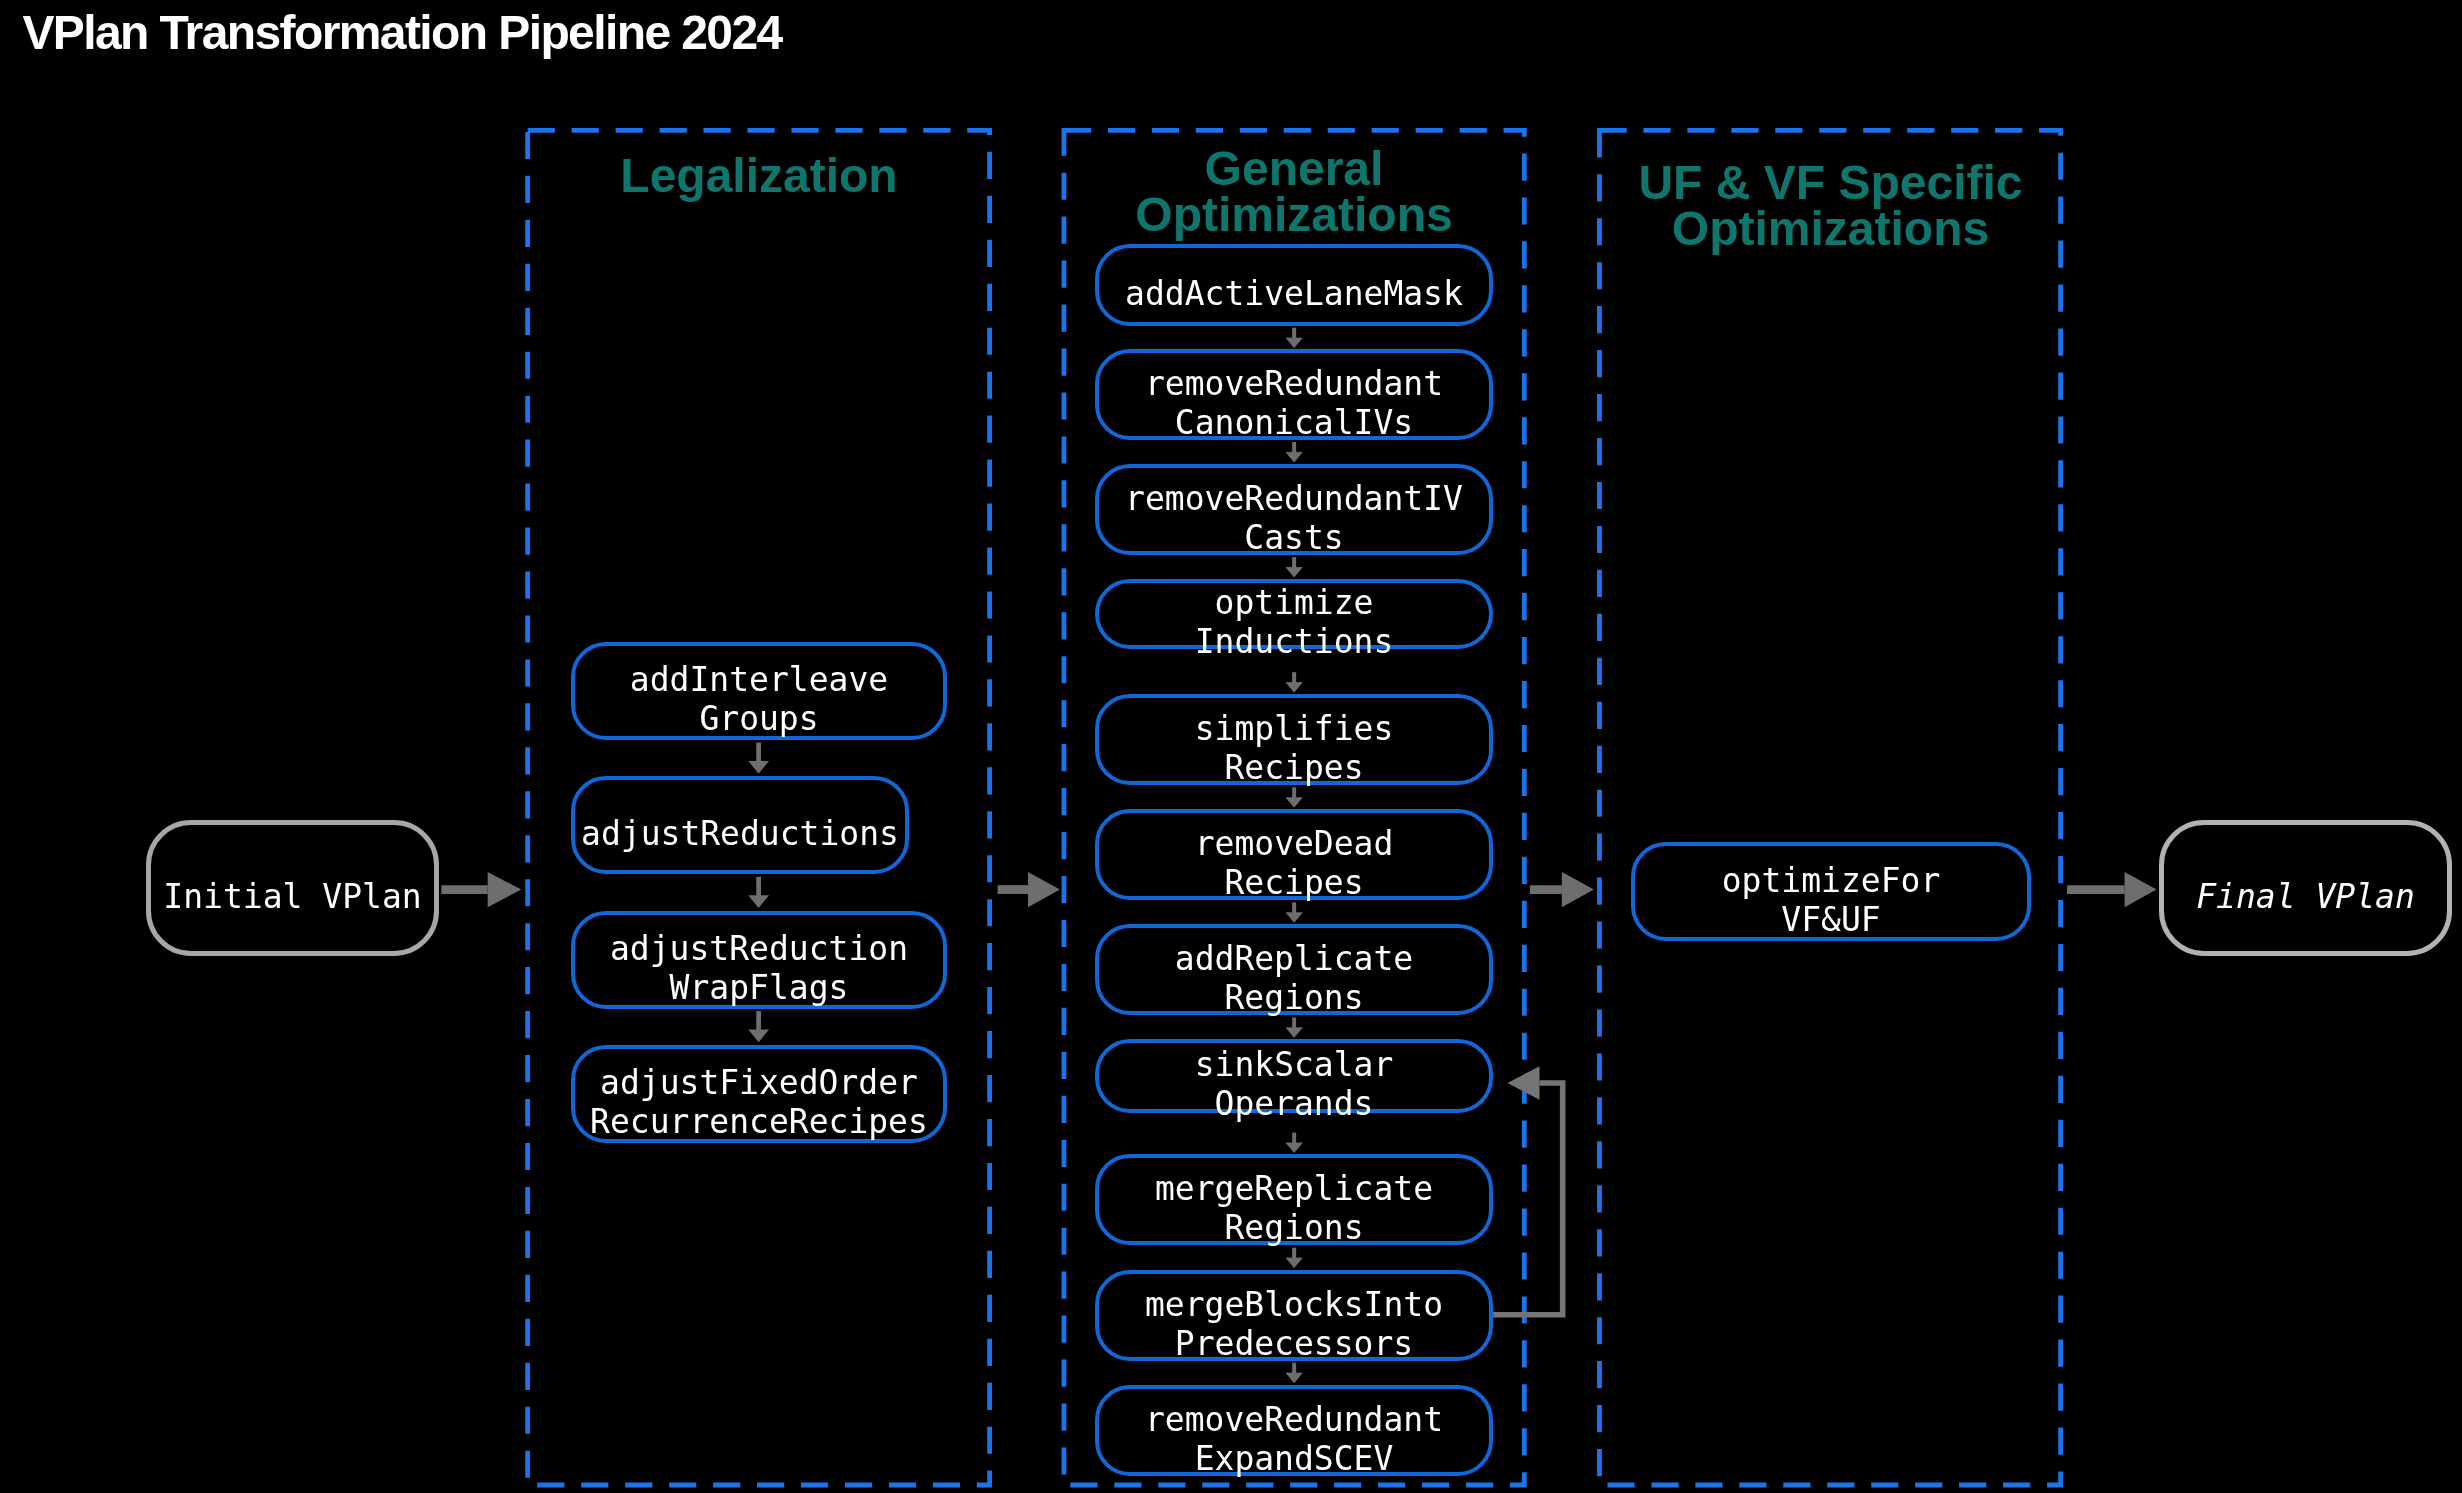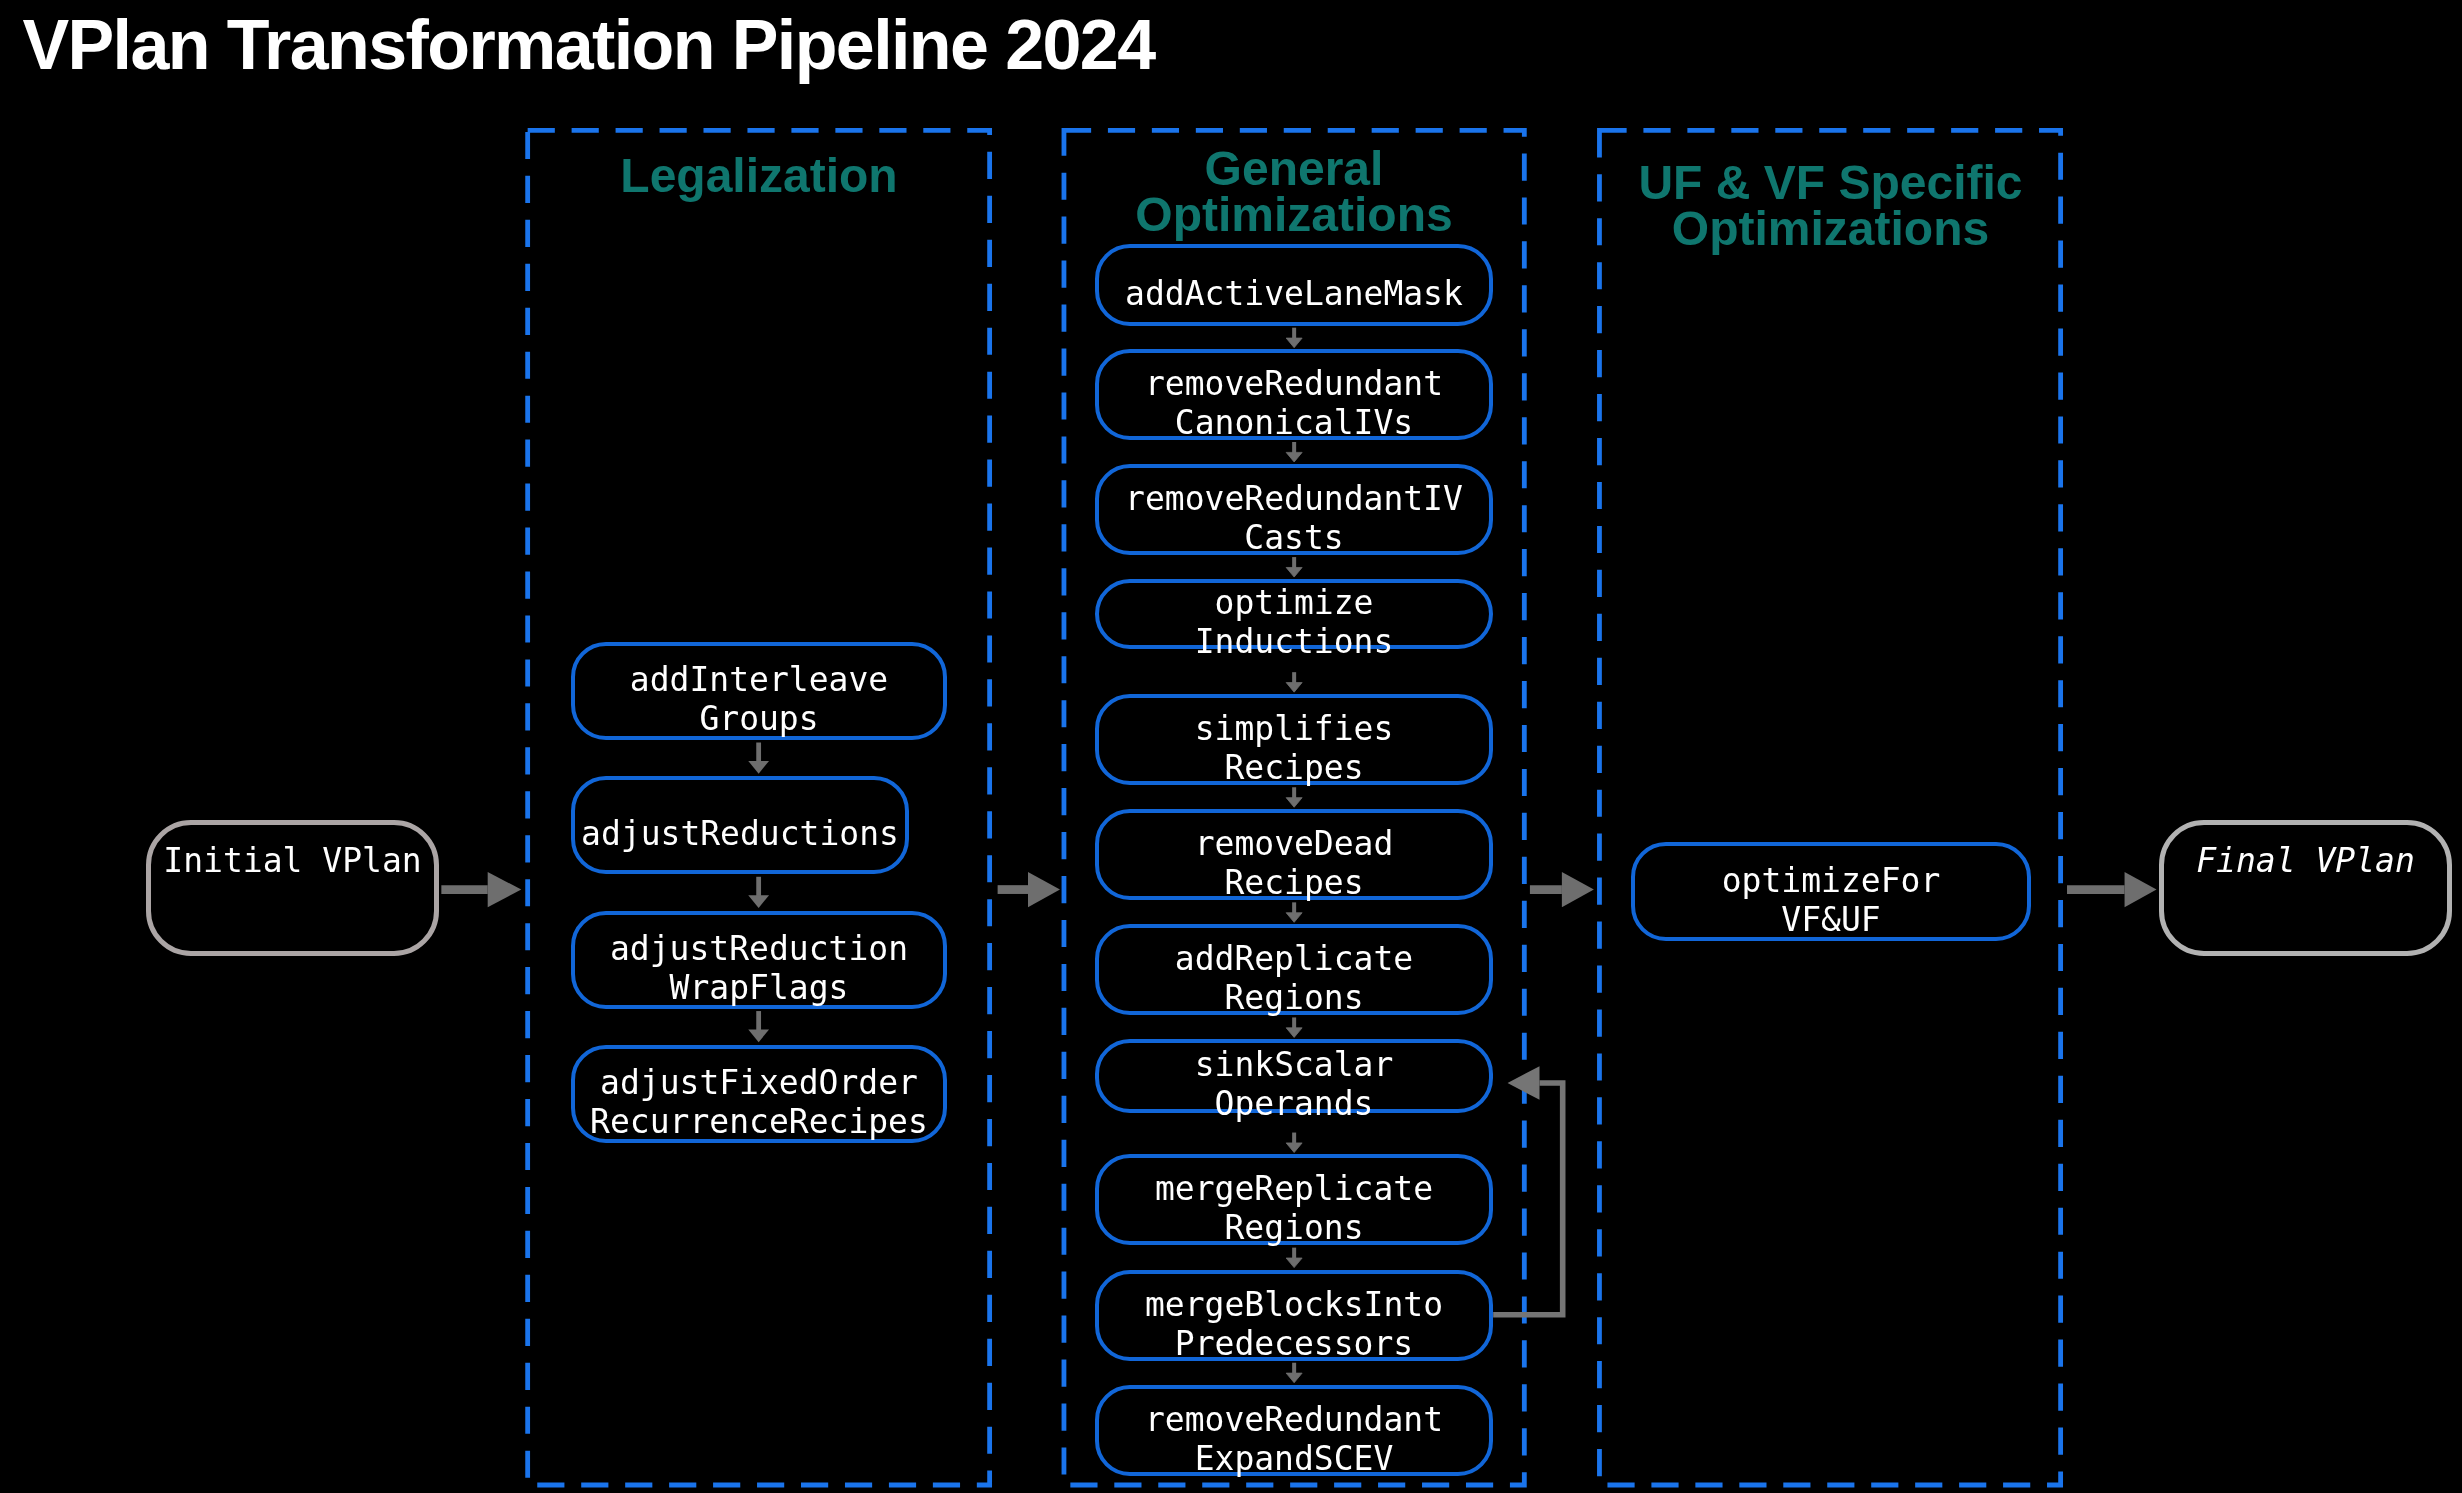--- a/index.html
+++ b/index.html
@@ -12,21 +12,21 @@
     width: 2462px;
     height: 1493px;
     background: #000;
     overflow: hidden;
     font-family: "Liberation Sans", sans-serif;
   }
   #title {
     position: absolute;
     left: 22.4px;
     top: 4.8px;
-    font-size: 70px;
+    font-size: 48px;
     font-weight: 700;
     letter-spacing: -1.6px;
     color: #fff;
     white-space: nowrap;
   }
   .colhead {
     position: absolute;
     color: #0f766e;
     font-size: 48px;
     font-weight: 700;
@@ -54,20 +54,21 @@
     color: #fff;
     margin-top: 16px;
   }
   .endpoint {
     position: absolute;
     box-sizing: border-box;
     border: 5.6px solid #aba5a5;
     border-radius: 45px;
     background: #000;
     display: flex;
+    align-items: center;
     justify-content: center;
   }
   #overlay {
     position: absolute;
     left: 0;
     top: 0;
     width: 2462px;
     height: 1493px;
   }
 </style>

